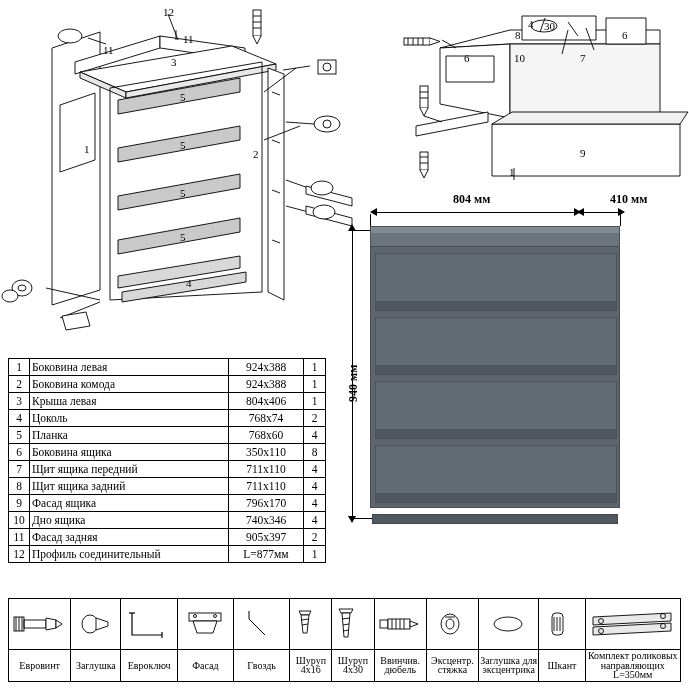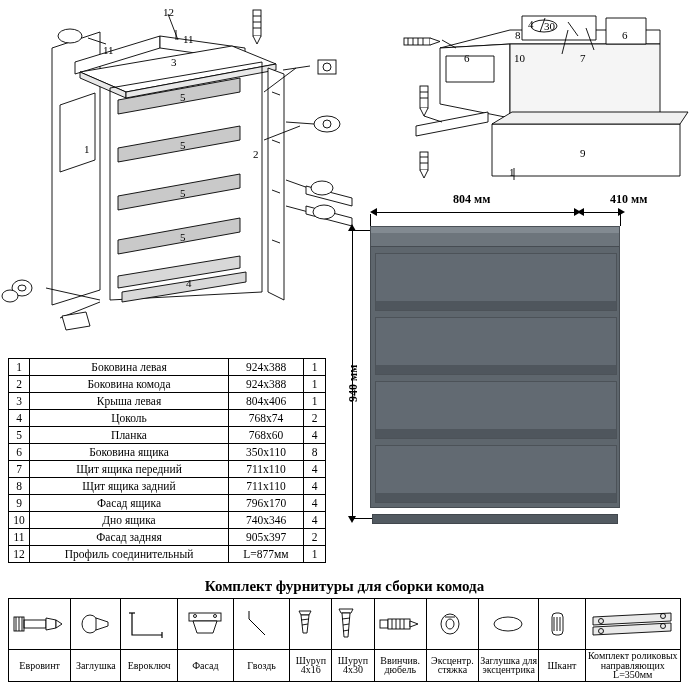--- a/index.html
+++ b/index.html
@@ -77,21 +77,21 @@
     border-collapse:collapse;
   }
   #parts-table td {
     border:1px solid #000;
     font-family:"Liberation Serif", serif;
     font-size:11.5px;
     padding:1px 2px;
     height:14px;
   }
   td.c-num { width:16px; text-align:center; }
-  td.c-name { text-align:center; }
+  td.c-name { }
   td.c-size { width:70px; text-align:center; }
   td.c-qty { width:17px; text-align:center; }
 
   
   #kit-title {
     left:0; top:578px; width:689px; text-align:center;
     font-size:15px; font-weight:bold; font-family:"Liberation Serif", serif;
   }
   #kit-table {
     left:8px; top:598px; width:673px;
@@ -362,21 +362,20 @@
       </tr>
       <tr>
         <td class="c-num">12</td>
         <td class="c-name">Профиль соединительный</td>
         <td class="c-size">L=877мм</td>
         <td class="c-qty">1</td>
       </tr>
     </tbody>
   </table>
 
-  <div class="abs" id="kit-title">Комплект фурнитуры для сборки комода</div>
 
   <table class="abs" id="kit-table">
     <colgroup>
       <col style="width:62px">
         <col style="width:50px">
         <col style="width:56px">
         <col style="width:56px">
       <col style="width:56px">
         <col style="width:42px">
         <col style="width:42px">

